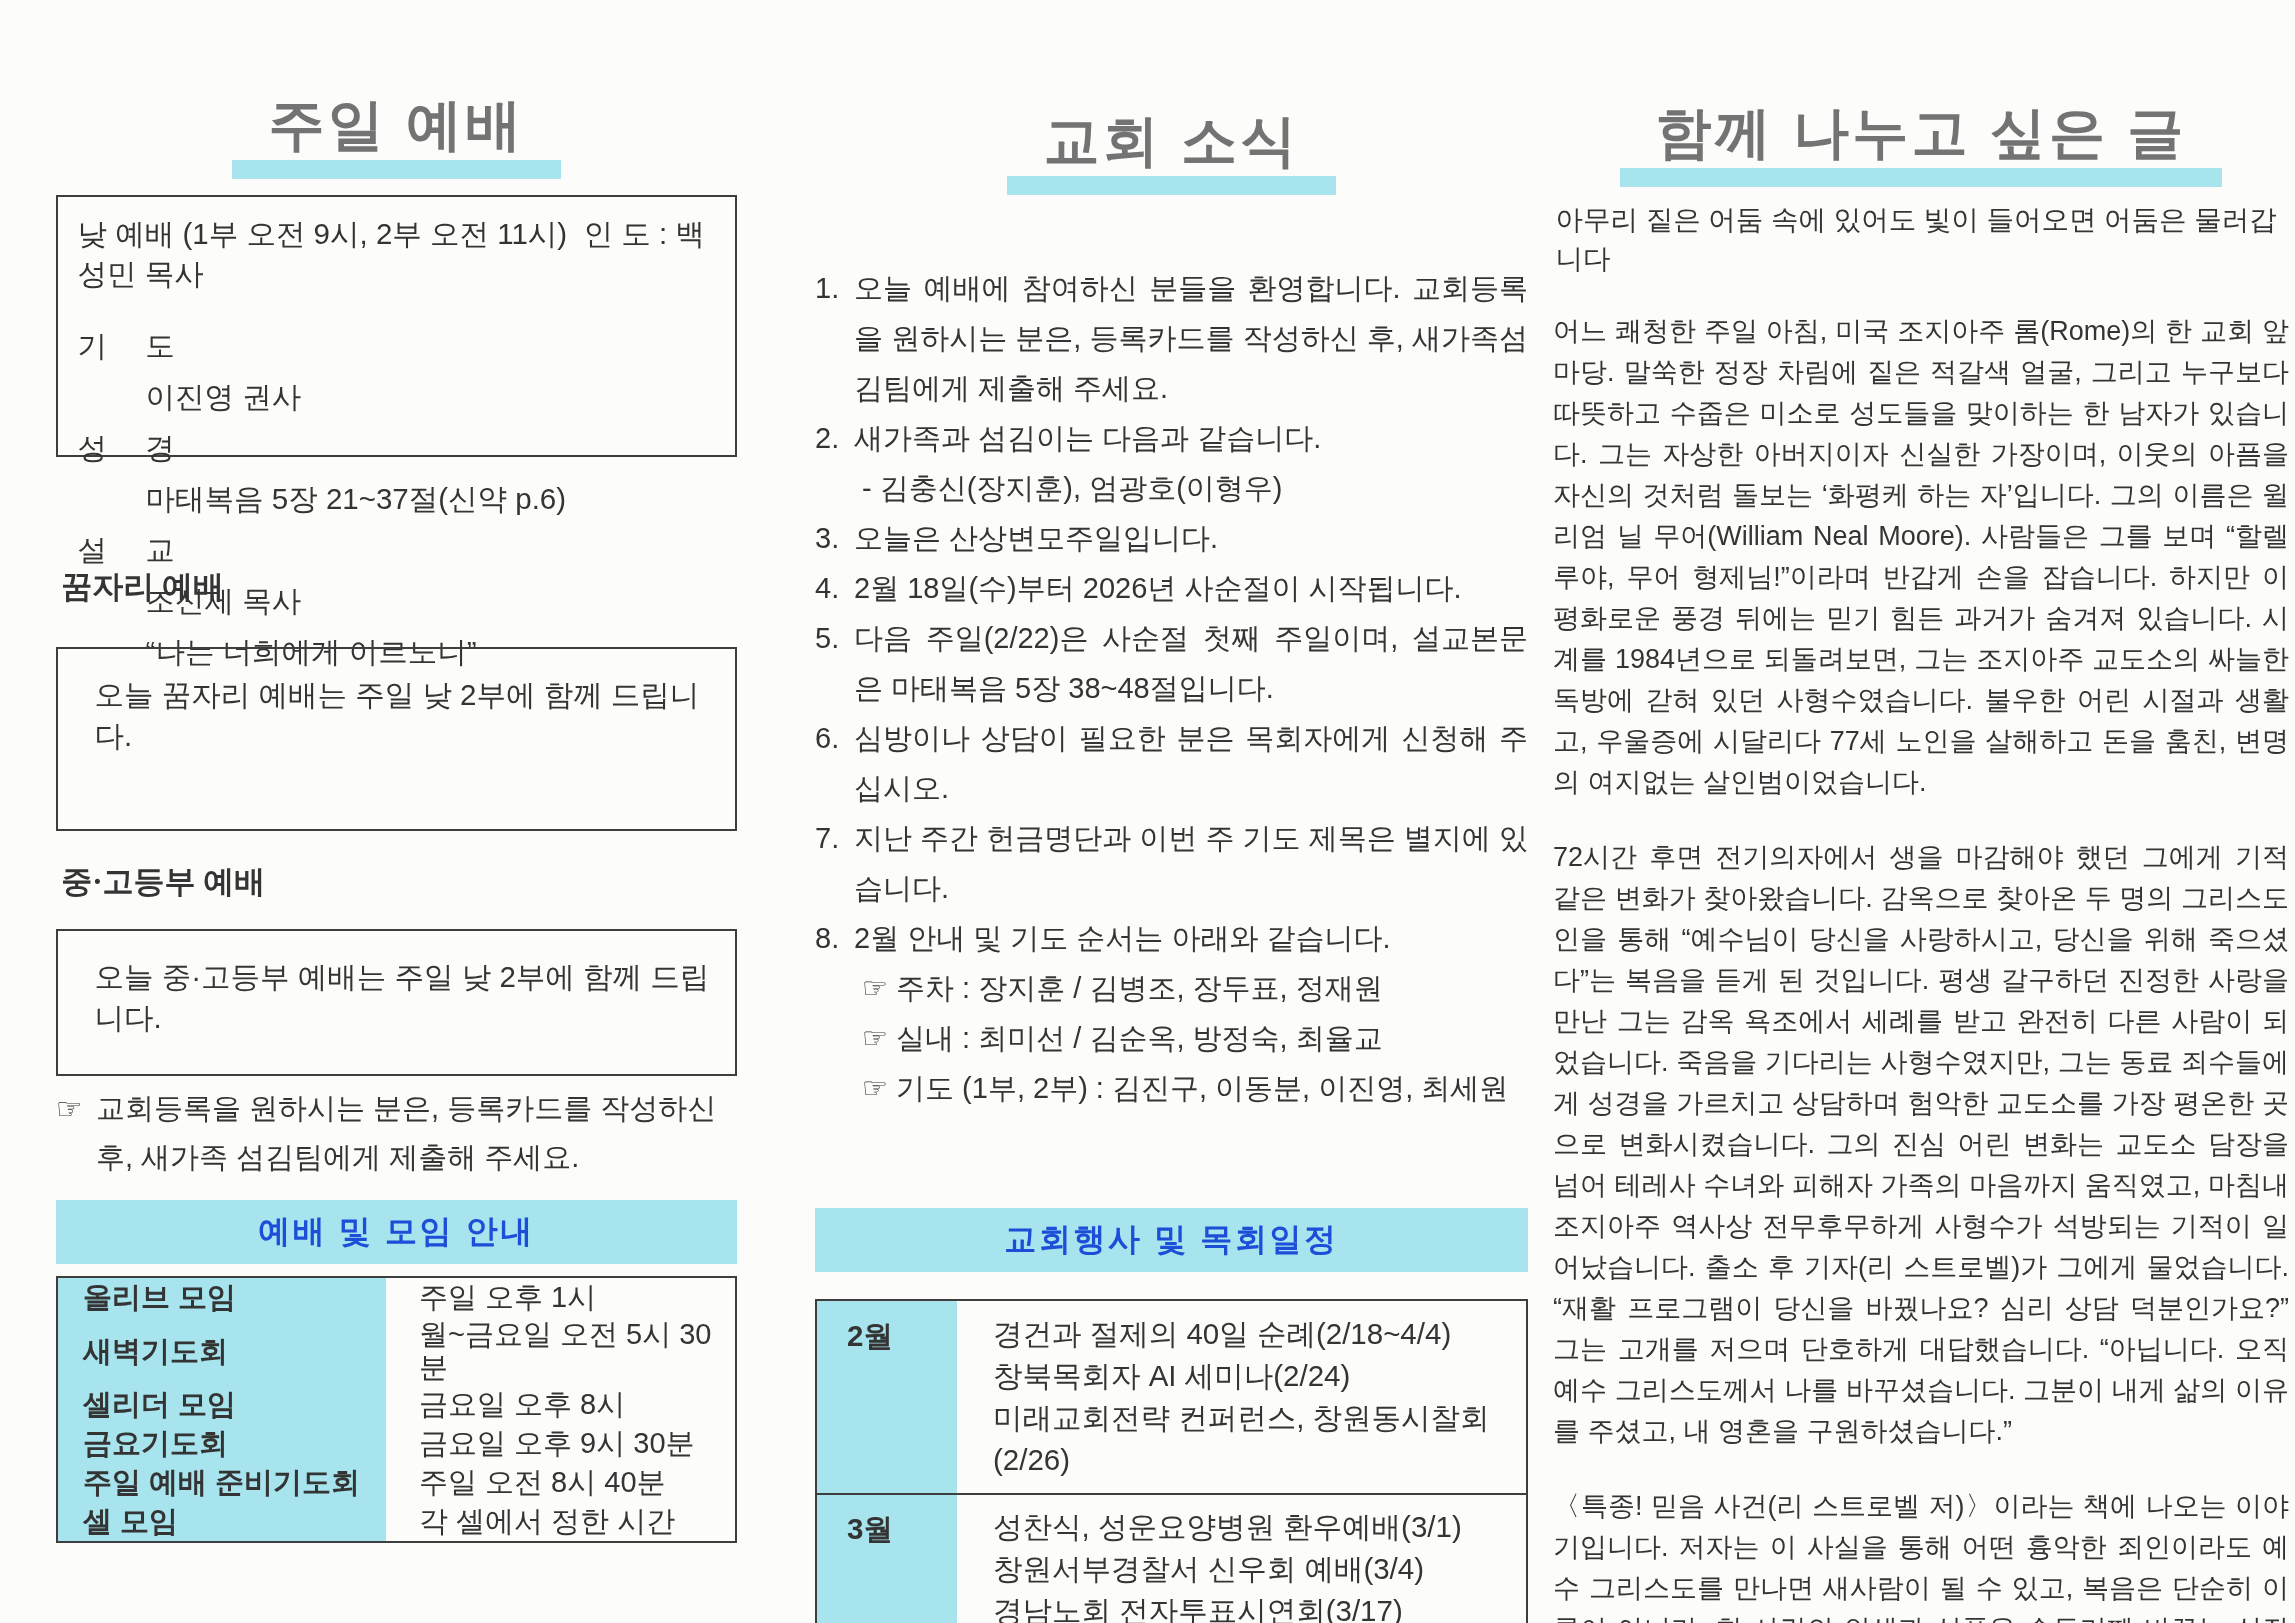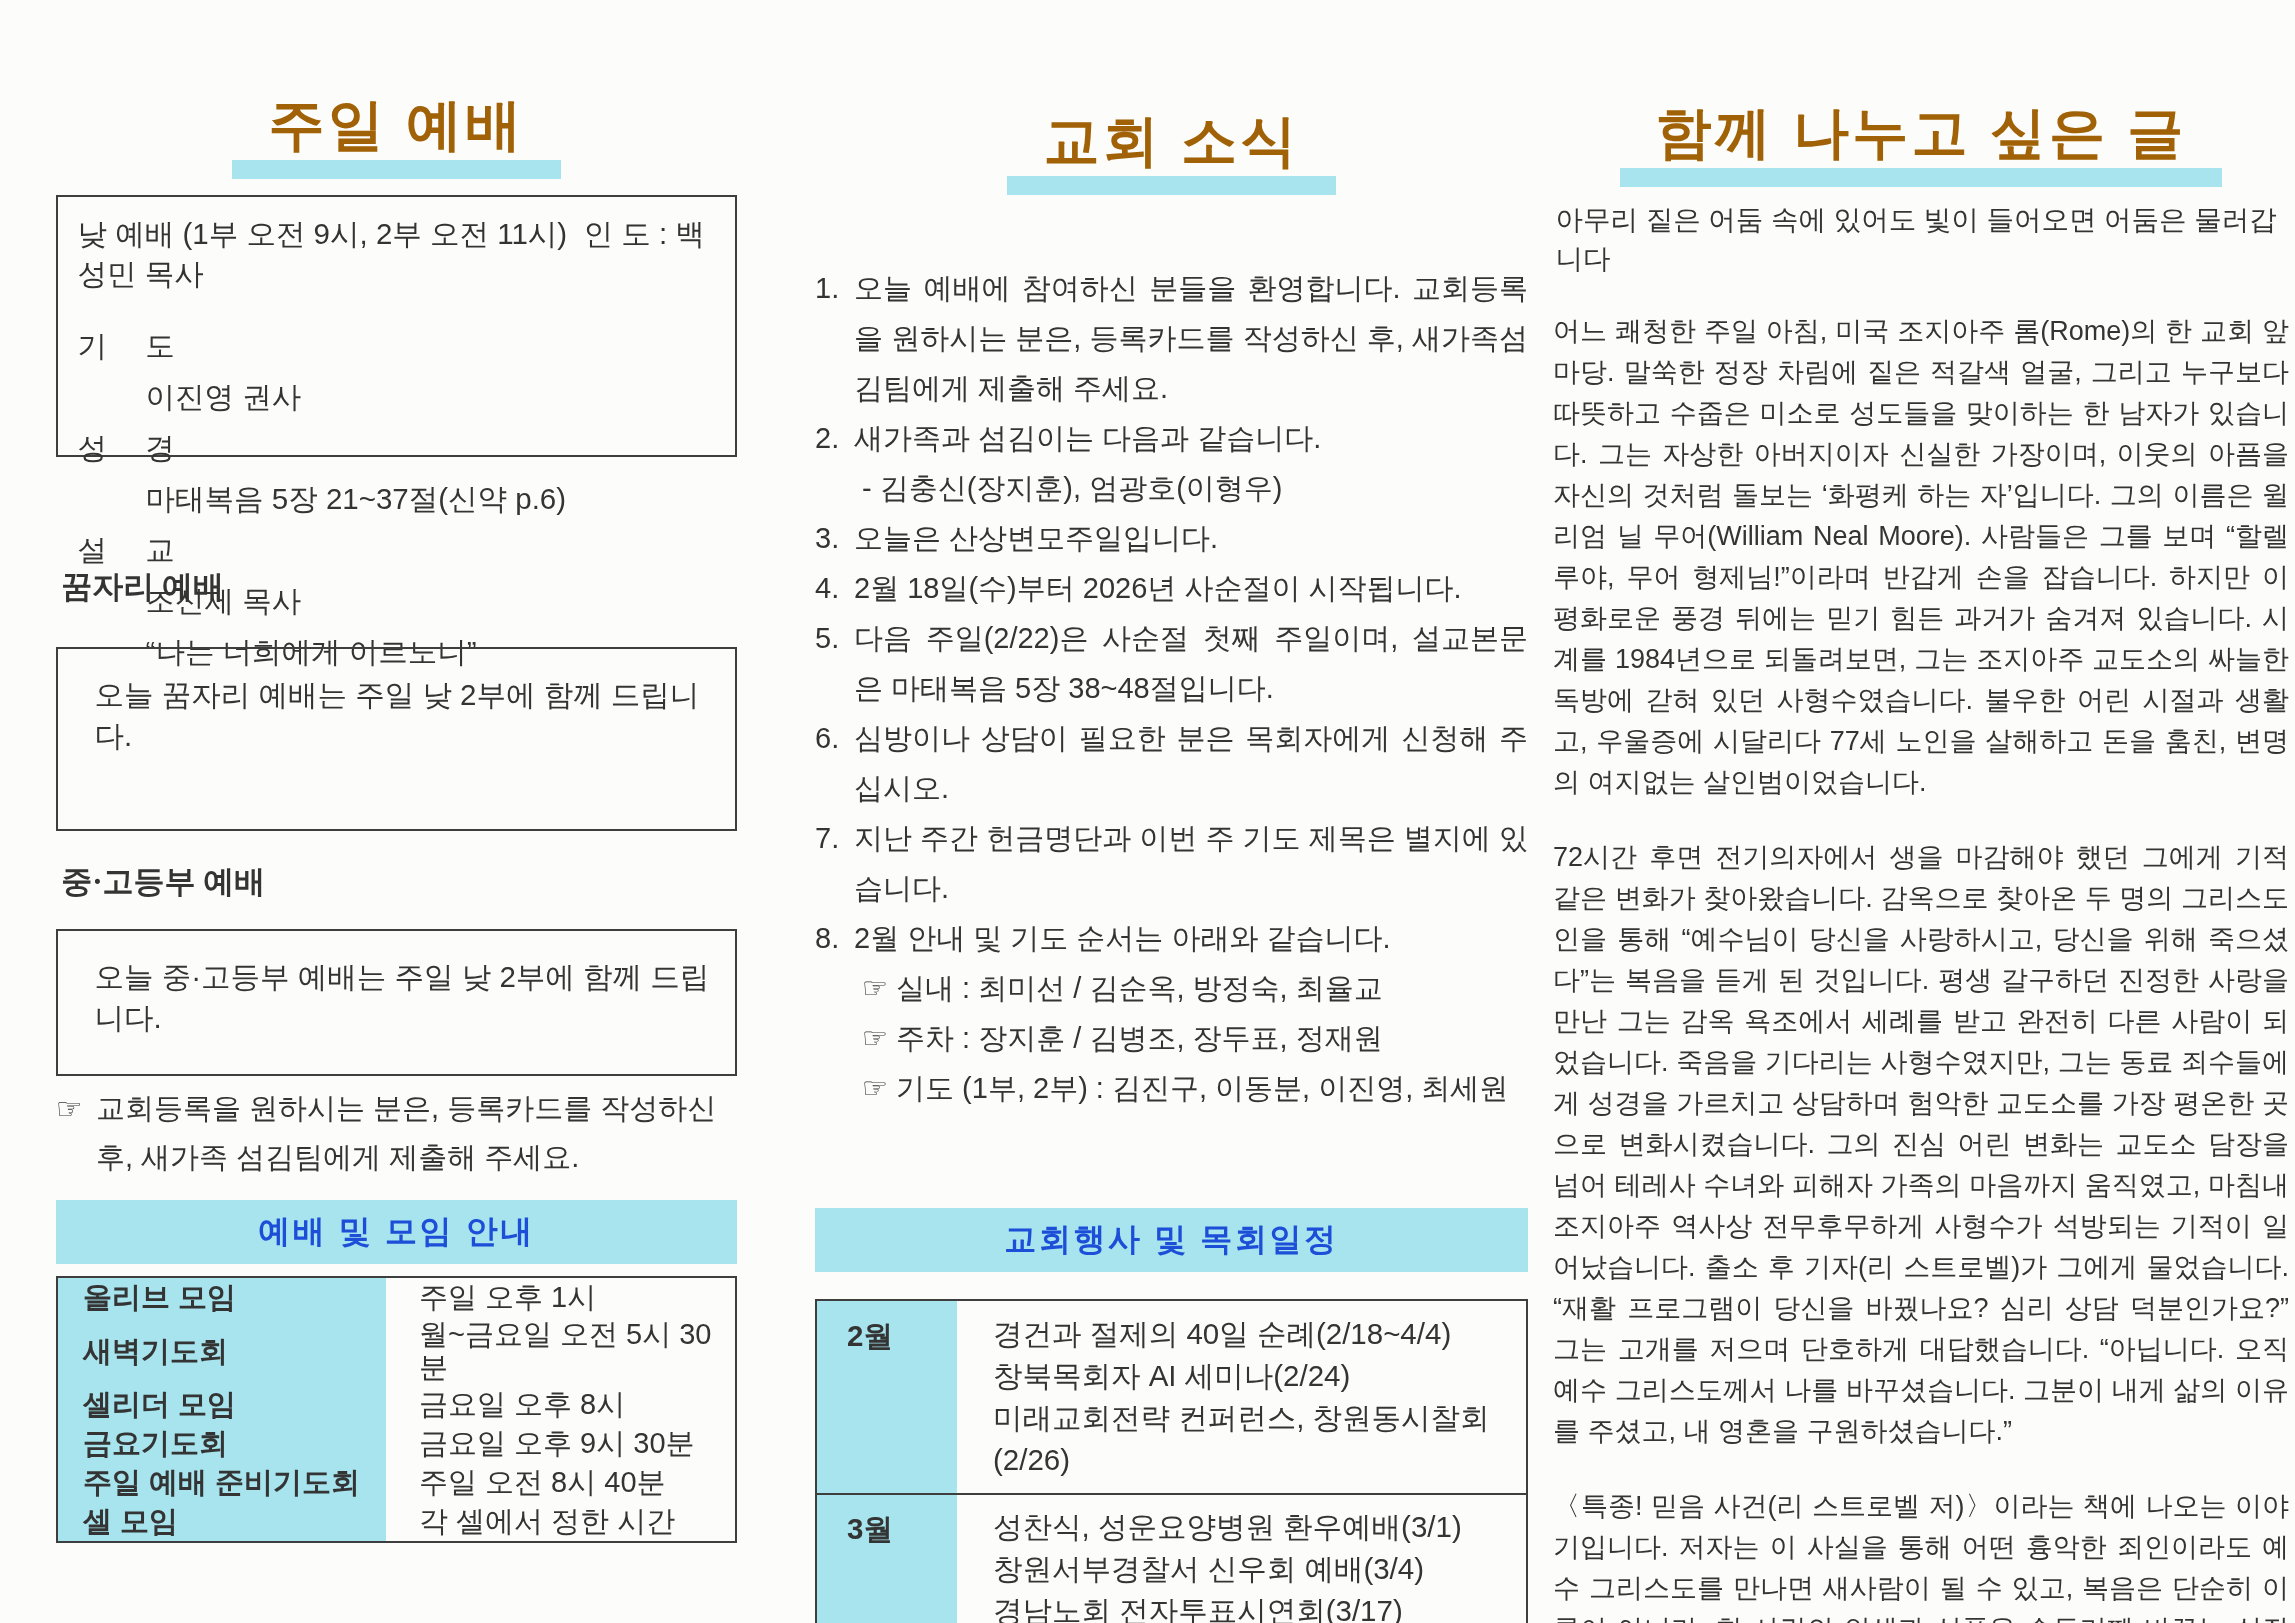--- a/index.html
+++ b/index.html
@@ -11,21 +11,21 @@
     font-family:"Liberation Sans","DejaVu Sans",sans-serif;
   }
   .col{position:absolute; top:0; height:1624px;}
   .col-left{left:56px;  width:681px;}
   .col-mid {left:815px; width:713px;}
   .col-right{left:1553px; width:736px;}
 
   
   .title-wrap{position:absolute; left:0; right:0; text-align:center;}
   .sec-title{display:inline-block; position:relative; font-size:56px; font-weight:700;
-             letter-spacing:3.3px; color:#a16207; line-height:1.1; white-space:nowrap;}
+             letter-spacing:3.3px; color:#737373; line-height:1.1; white-space:nowrap;}
   .sec-title .t{position:relative; z-index:1;}
   .sec-title .bar{position:absolute; left:-36px; right:-36px; bottom:-23.6px; height:18.3px;
                   background:var(--accent); z-index:0;}
 
   
   .box{position:absolute; left:0; width:100%; box-sizing:border-box;
        border:2px solid var(--line);}
   .box1{top:195px; height:262px; padding:17px 19.6px;}
   .box1-header{font-size:29.5px; line-height:1.35; white-space:pre-wrap; color:#333;}
   .w-rows{margin-top:26px;}
@@ -185,22 +185,22 @@
           <span class="news-text">심방이나 상담이 필요한 분은 목회자에게 신청해 주십시오.</span>
         </div>
         <div class="news-item">
           <span class="news-num">7.</span>
           <span class="news-text">지난 주간 헌금명단과 이번 주 기도 제목은 별지에 있습니다.</span>
         </div>
         <div class="news-item">
           <span class="news-num">8.</span>
           <span class="news-text">2월 안내 및 기도 순서는 아래와 같습니다.</span>
         </div>
+        <div class="news-sub">☞ 주차 : 장지훈 / 김병조, 장두표, 정재원</div>
         <div class="news-sub">☞ 실내 : 최미선 / 김순옥, 방정숙, 최율교</div>
-        <div class="news-sub">☞ 주차 : 장지훈 / 김병조, 장두표, 정재원</div>
         <div class="news-sub">☞ 기도 (1부, 2부) : 김진구, 이동분, 이진영, 최세원</div>
       </div>
 
     <div class="band band-mid">교회행사 및 목회일정</div>
     <table class="events">
       <tbody id="events-body">
           <tr>
             <td class="month">2월</td>
             <td class="cell">
               <div class="ev-line">경건과 절제의 40일 순례(2/18~4/4)</div>

